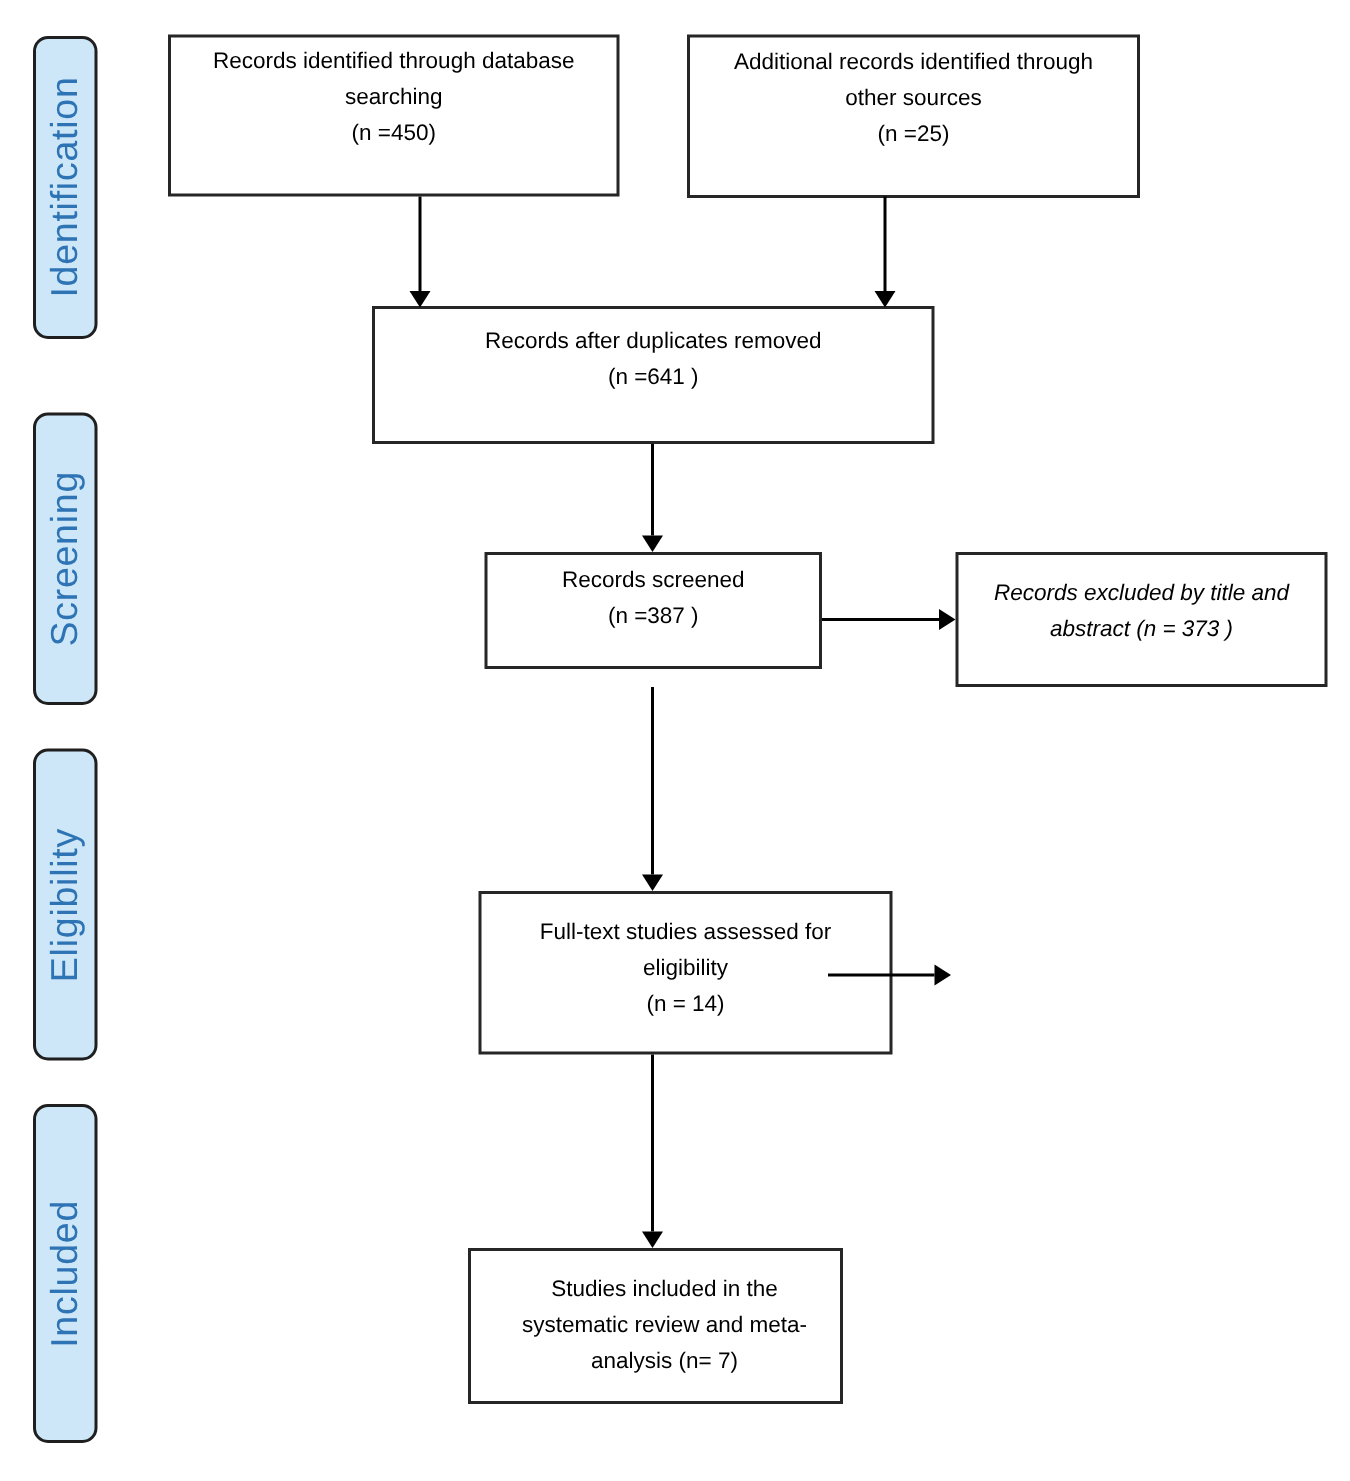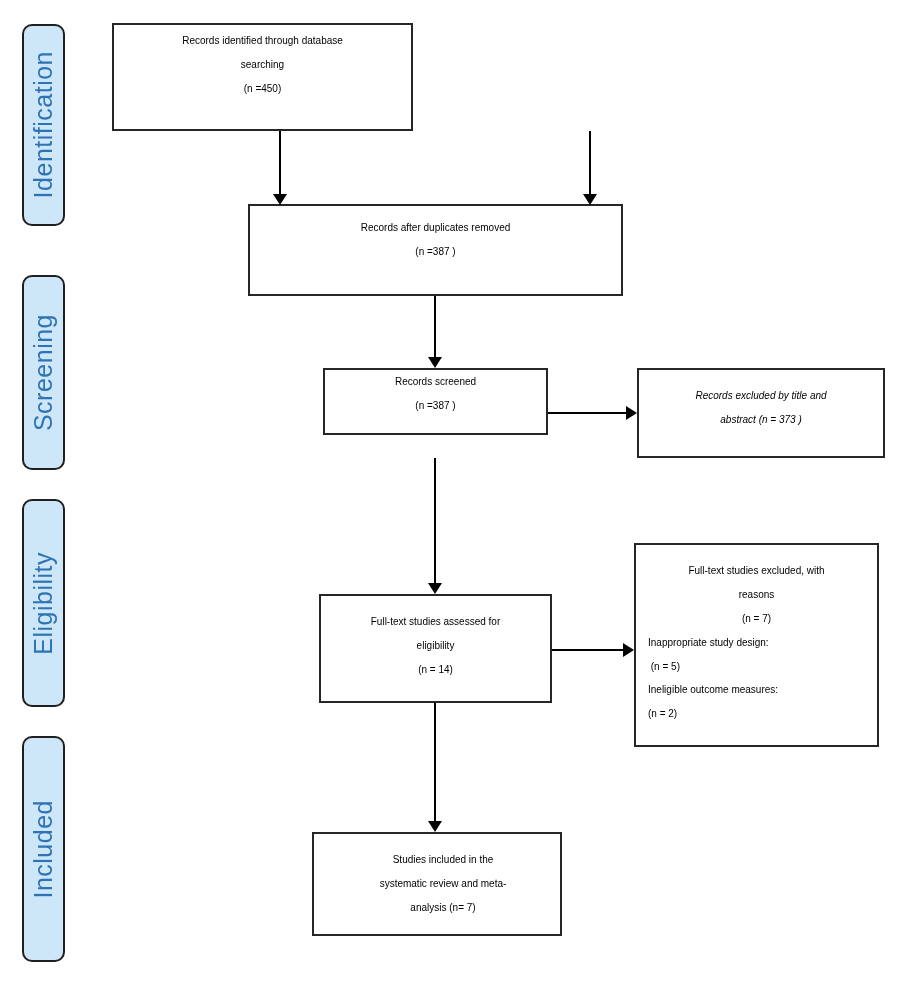--- a/index.html
+++ b/index.html
@@ -45,21 +45,21 @@
   
   .fbox {
     position: absolute;
     background: #fff;
     border: 2px solid var(--box-border);
     display: flex;
     flex-direction: column;
     justify-content: center;
     align-items: flex-end;
     text-align: center;
-    font-size: 10px;
+    font-size: 15px;
     line-height: 24px;
   }
   .fbox .txt { white-space: pre-line; width: 100%; }
 
   #box-identified-db, #box-identified-other { padding-bottom: 24px; }
   #box-deduplicated { padding-bottom: 20px; }
   #box-screened { padding-bottom: 16px; }
   #box-excluded-title-abstract { padding-bottom: 10px; font-style: italic; }
   #box-fulltext-assessed { padding-bottom: 6px; }
 
@@ -98,51 +98,47 @@
   <div class="stage" style="top:736px; height:226px;">
     <span>Included</span>
   </div>
 
   <div class="fbox" id="box-identified-db" style="left:112px; top:23px; width:301px; height:108px;">
     <div class="txt">Records identified through database
 searching
 (n =450)</div>
   </div>
 
+  <div class="fbox" id="box-identified-other" style="left:458px; top:23px; width:302px; height:109px;">
+    <div class="txt">Additional records identified through
+other sources
+(n =25)</div>
+  </div>
 
   <div class="fbox" id="box-deduplicated" style="left:248px; top:204px; width:375px; height:92px;">
     <div class="txt">Records after duplicates removed
-(n =387 )</div>
+(n =641 )</div>
   </div>
 
-  <div class="fbox" id="box-screened" style="left:323px; top:368px; width:225px; height:67px;">
+  <div class="fbox" id="box-screened" style="left:323px; top:368px; width:225px; height:78px;">
     <div class="txt">Records screened
 (n =387 )</div>
   </div>
 
   <div class="fbox" id="box-excluded-title-abstract" style="left:637px; top:368px; width:248px; height:90px;">
     <div class="txt">Records excluded by title and
 abstract (n = 373 )</div>
   </div>
 
-  <div class="fbox" id="box-fulltext-assessed" style="left:319px; top:594px; width:233px; height:109px;">
+  <div class="fbox" id="box-fulltext-assessed" style="left:319px; top:594px; width:276px; height:109px;">
     <div class="txt">Full-text studies assessed for
 eligibility
 (n = 14)</div>
   </div>
 
-  <div class="fbox" id="box-fulltext-excluded" style="left:634px; top:543px; width:245px; height:204px;">
-    <div class="hdr">Full-text studies excluded, with
-reasons
-(n = 7)</div>
-    <div class="rsn">Inappropriate study design:
- (n = 5)
-Ineligible outcome measures:
-(n = 2)</div>
-  </div>
 
   <div class="fbox" id="box-included" style="left:312px; top:832px; width:250px; height:104px;padding-left:12px;">
     <div class="txt">Studies included in the
 systematic review and meta-
 analysis (n= 7)</div>
   </div>
 
   <div class="arrow-v" style="left:273px; top:131px; height:74px;">
     <div class="shaft"></div>
     <div class="head"></div>

